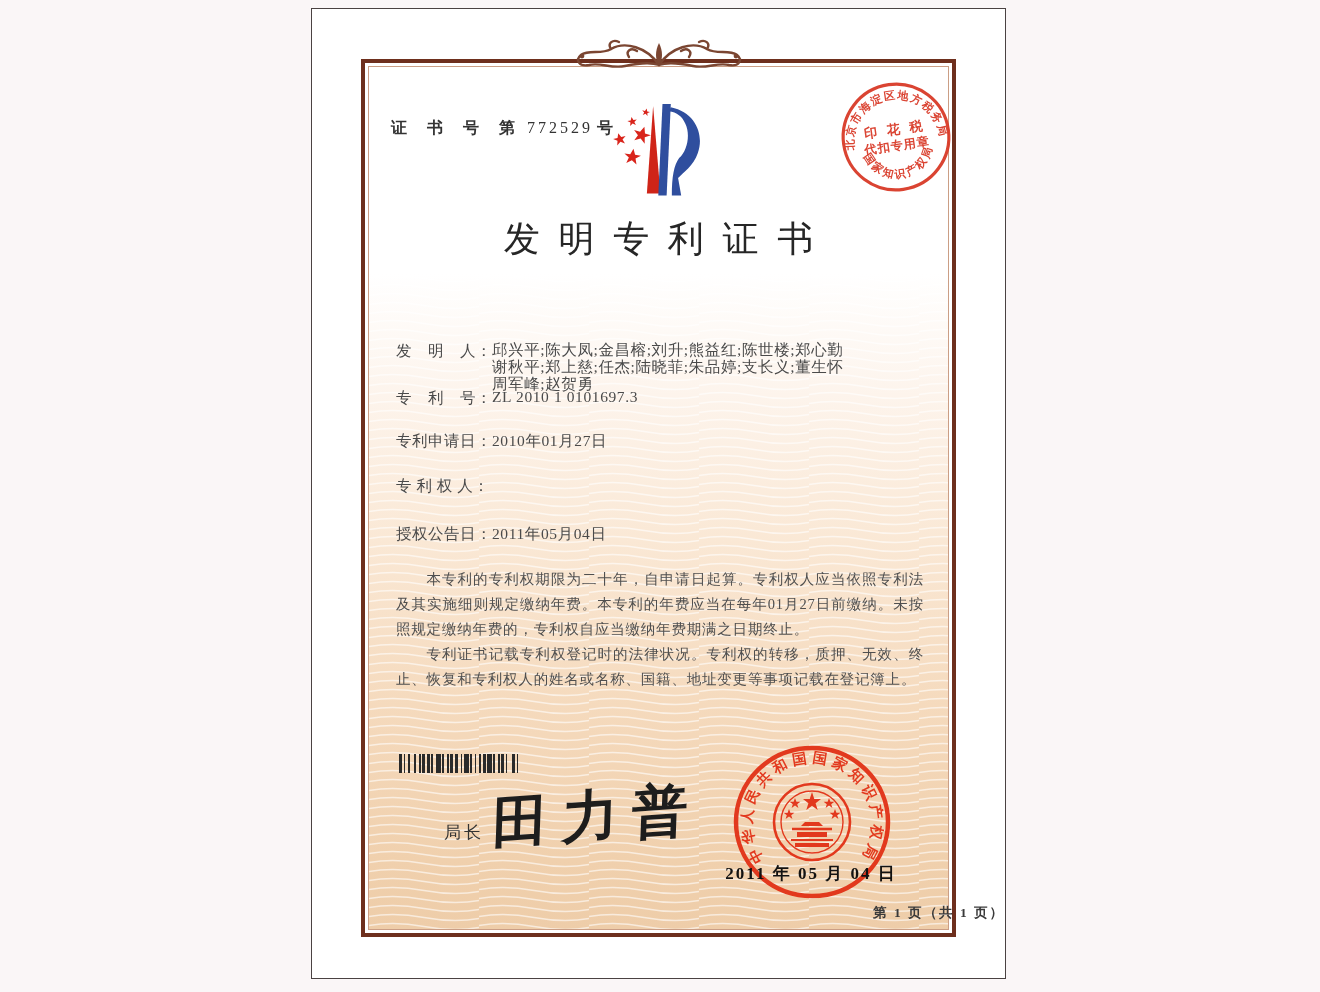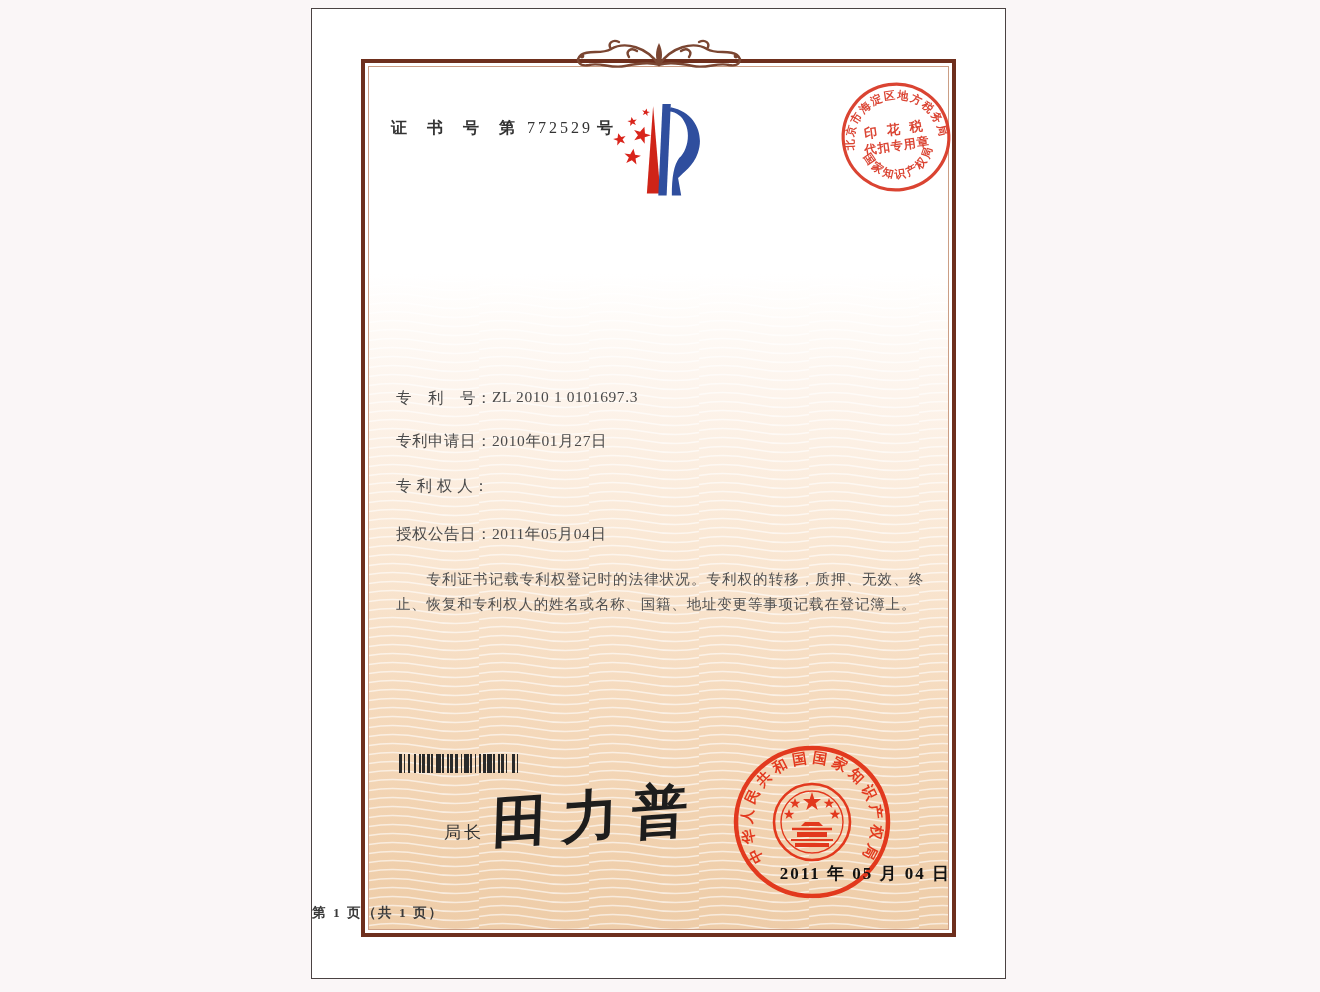--- a/index.html
+++ b/index.html
@@ -65,25 +65,25 @@
   .barcode .g{background:transparent;}
 
   .signer{position:absolute;left:132px;top:812px;font-size:17px;color:#333;letter-spacing:3px;}
   .signature{
     position:absolute;left:180px;top:770px;font-size:56px;font-weight:700;color:#1d1d1d;
     letter-spacing:14px;transform:rotate(-4deg) skewX(-6deg);white-space:nowrap;
   }
 
   .seal{position:absolute;left:419px;top:733px;width:162px;height:160px;opacity:.96;}
   .seal-date{
-    position:absolute;left:407px;top:853px;width:184px;text-align:right;
-    font-size:17px;font-weight:700;color:#121212;letter-spacing:2px;white-space:nowrap;z-index:4;margin-left:48px;
+    position:absolute;left:407px;top:853px;width:184px;text-align:center;
+    font-size:17px;font-weight:700;color:#121212;letter-spacing:2px;white-space:nowrap;z-index:4;
   }
   .footer{
-    position:absolute;left:0;right:0;top:895px;text-align:left;
+    position:absolute;left:0;right:0;top:895px;text-align:right;
     font-size:13.5px;font-weight:700;color:#3a3a3a;letter-spacing:2px;
   }
 </style>
 </head>
 <body>
 
 <div class="canvas">
   <div class="page">
 
     <div class="frame">
@@ -144,22 +144,31 @@
         <text font-size="10.5" fill="#d93a28" font-weight="700" letter-spacing="1.5">
           <textPath href="#stampTop" startOffset="50%" text-anchor="middle">北京市海淀区地方税务局</textPath>
         </text>
         <text x="53" y="50" font-size="12.5" fill="#d93a28" font-weight="700" letter-spacing="3" text-anchor="middle">印 花 税</text>
         <text x="53" y="65" font-size="11.5" fill="#d93a28" font-weight="700" letter-spacing="1" text-anchor="middle">代扣专用章</text>
         <text font-size="10.5" fill="#d93a28" font-weight="700" letter-spacing="2">
           <textPath href="#stampBot" startOffset="50%" text-anchor="middle">国家知识产权局</textPath>
         </text>
       </svg>
 
-
-
+      <div class="title">发明专利证书</div>
+
+
+      <div class="field f-inv">
+        <span class="lbl">发　明　人：</span>
+        <span class="val">
+          <div>邱兴平;陈大凤;金昌榕;刘升;熊益红;陈世楼;郑心勤</div>
+          <div>谢秋平;郑上慈;任杰;陆晓菲;朱品婷;支长义;董生怀</div>
+          <div>周军峰;赵贺勇</div>
+        </span>
+      </div>
 
       <div class="field f-pno">
         <span class="lbl">专　利　号：</span>
         <span class="val">ZL 2010 1 0101697.3</span>
       </div>
 
       <div class="field f-fil">
         <span class="lbl">专利申请日：</span>
         <span class="val">2010年01月27日</span>
       </div>
@@ -167,20 +176,21 @@
       <div class="field f-pat">
         <span class="lbl">专 利 权 人：</span>
       </div>
 
       <div class="field f-grt">
         <span class="lbl">授权公告日：</span>
         <span class="val">2011年05月04日</span>
       </div>
 
       <div class="paras">
+        <p>本专利的专利权期限为二十年，自申请日起算。专利权人应当依照专利法及其实施细则规定缴纳年费。本专利的年费应当在每年01月27日前缴纳。未按照规定缴纳年费的，专利权自应当缴纳年费期满之日期终止。</p>
         <p>专利证书记载专利权登记时的法律状况。专利权的转移，质押、无效、终止、恢复和专利权人的姓名或名称、国籍、地址变更等事项记载在登记簿上。</p>
       </div>
 
       <div class="barcode" id="barcode">
           <span class="b" style="width: 3.1px;"></span>
           <span class="g" style="width: 1.55px;"></span>
           <span class="b" style="width: 1.55px;"></span>
           <span class="g" style="width: 3.1px;"></span>
           <span class="b" style="width: 1.55px;"></span>
           <span class="g" style="width: 4.65px;"></span>

